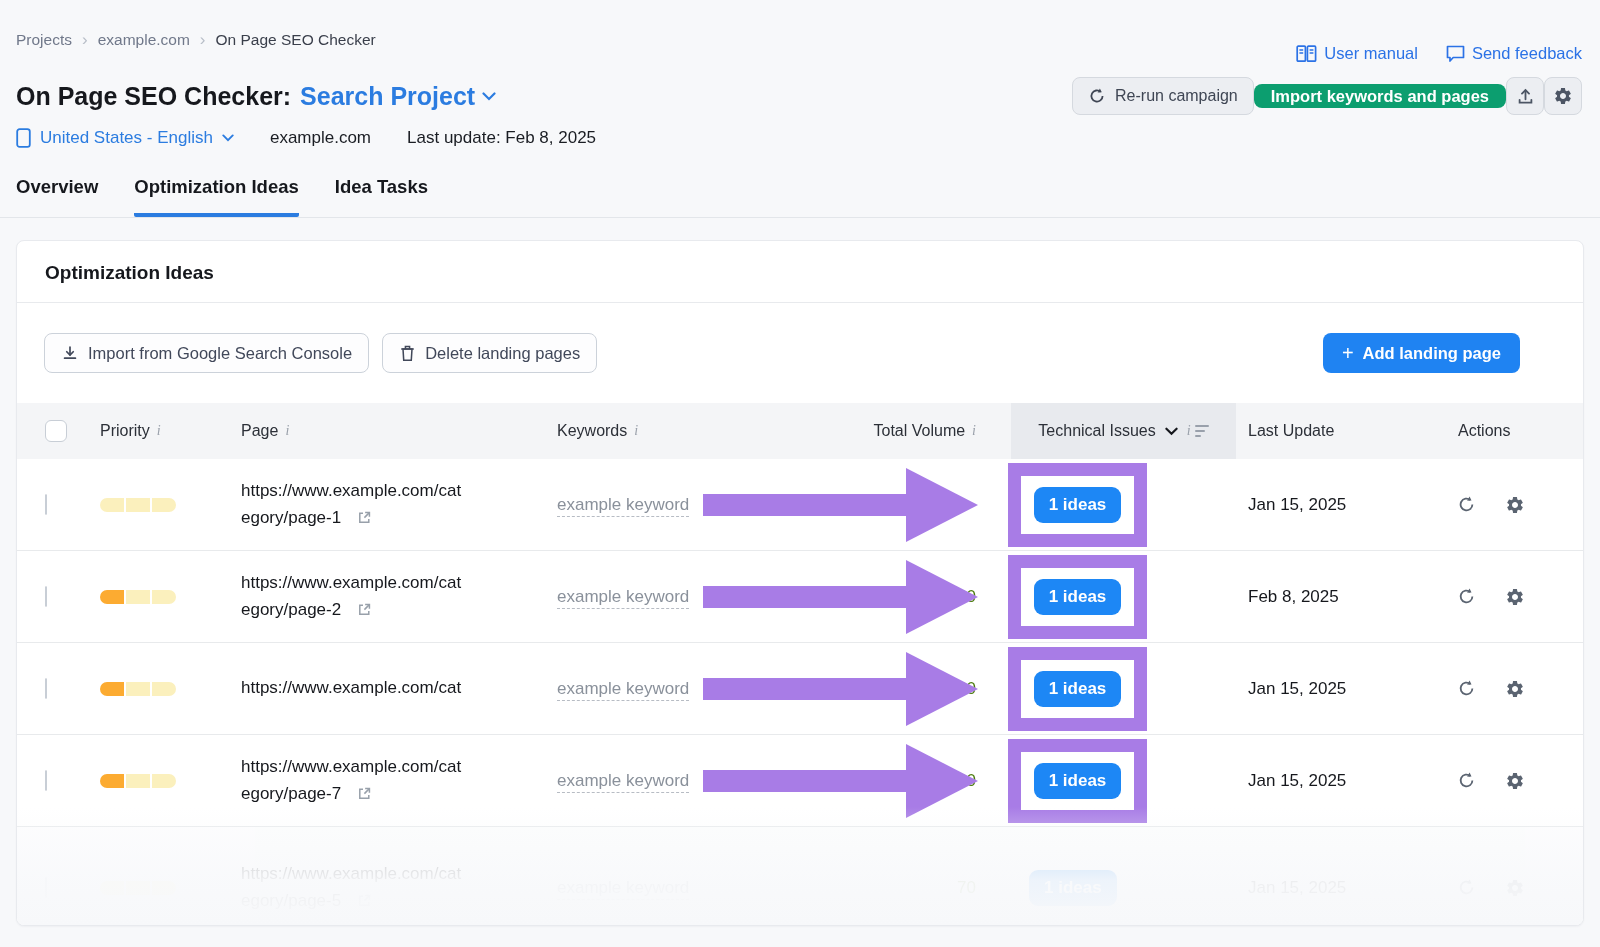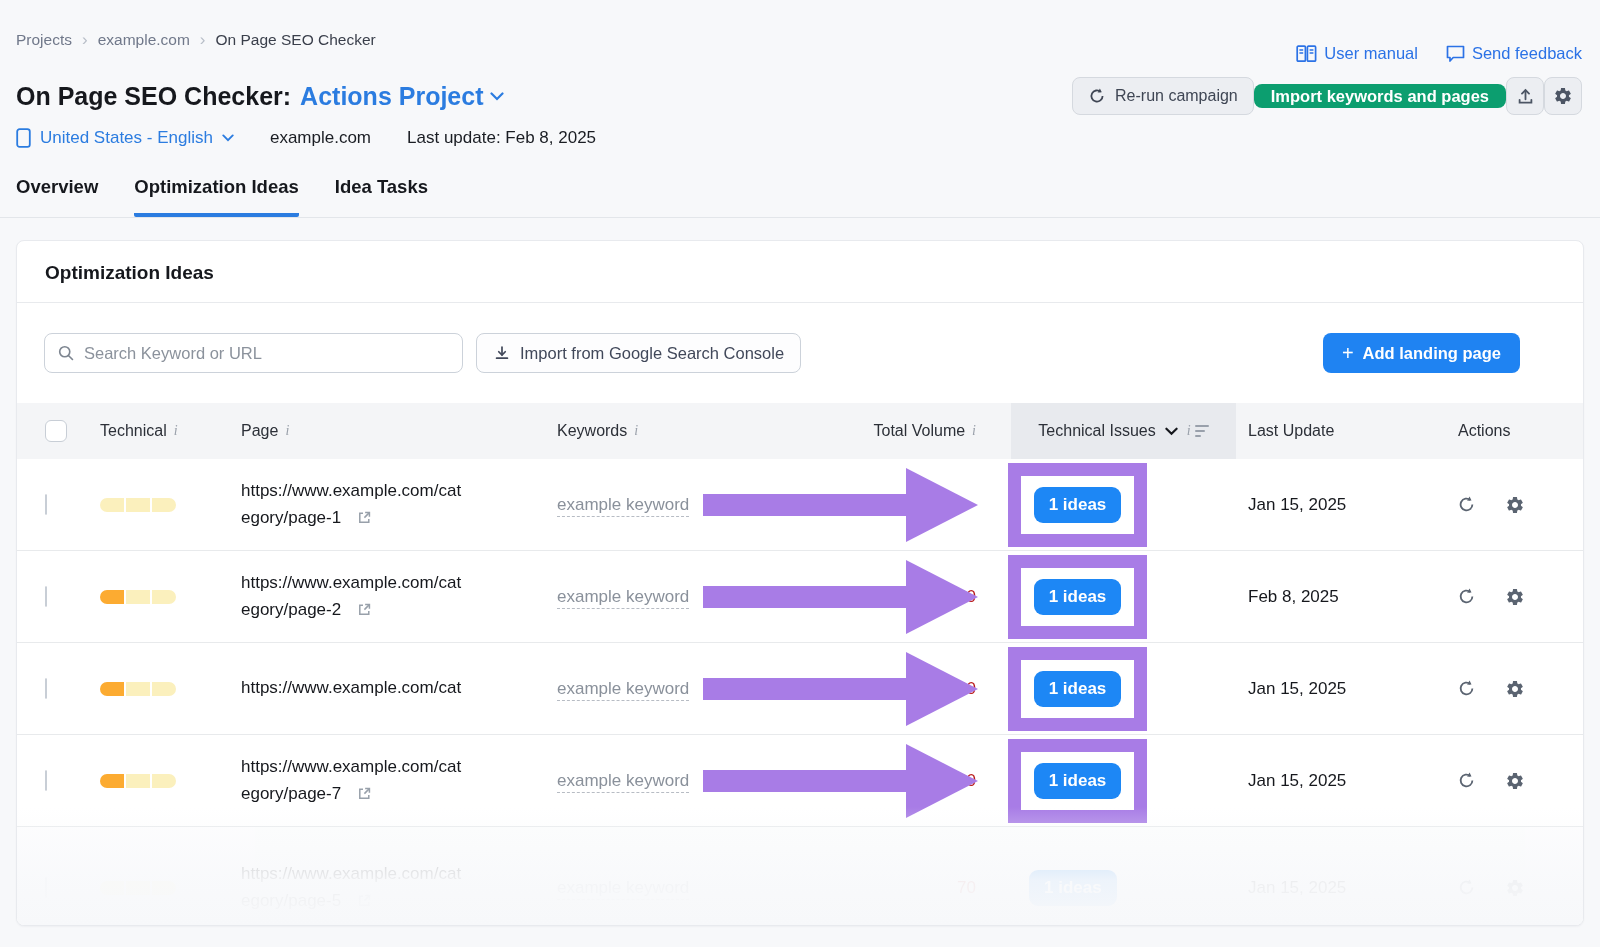--- a/index.html
+++ b/index.html
@@ -74,21 +74,21 @@
   .priority-pill { display:flex; gap:2px; }
   .priority-pill .seg { width:24px; height:14px; background:#fbf0bd; }
   .priority-pill .seg:first-child { border-radius:8px 0 0 8px; }
   .priority-pill .seg:last-child { border-radius:0 8px 8px 0; }
   .priority-pill[data-level="1"] .seg:first-child { background:#fcab31; }
 
   .page-url { line-height:1.55; color:#16181d; }
   .page-url .l2 { display:flex; align-items:center; gap:16px; }
   .kw-link { color:#8a919b; cursor:pointer; width:max-content;
              border-bottom:1.5px dashed #b7bcc4; padding-bottom:2px; }
-  .vol { text-align:right; color:#b91c1c; }
+  .vol { text-align:right; color:#4d7c0f; }
 
   .ideas-btn { background:#1d87f5; color:#fff; font-weight:700; font-size:17px; border:none;
                border-radius:9px; padding:8px 15px; cursor:pointer; font-family:inherit; }
   .cell-issues { align-self:stretch; display:flex; align-items:center; }
   .hl-box { margin-left:32px; width:139px; height:84px; background:#a87ce6; display:flex;
             align-items:center; justify-content:center; position:relative; z-index:3; }
   .hl-inner { width:113px; height:58px; background:#fff; display:flex; align-items:center; justify-content:center; }
   .plain-ideas { margin-left:53px; }
   .cell-date { padding-left:12px; color:#16181d; }
   .cell-actions { display:flex; gap:29px; padding-left:7px; }
@@ -136,21 +136,21 @@
       </span>
       <span>Send feedback</span>
     </span>
   </div>
 </div>
 
 <div class="title-row">
   <div class="page-title">
     <span>On Page SEO Checker:</span>
     <span class="proj">
-      <span>Actions Project</span>
+      <span>Search Project</span>
       <span>
         <svg width="14" height="9" viewBox="0 0 14 9" fill="none" stroke="#2b7ce0" stroke-width="2.2" stroke-linecap="round">
             <path d="M1.5 1.5 7 7l5.5-5.5"></path>
           </svg>
       </span>
     </span>
   </div>
   <div class="title-actions">
     <button class="btn btn-gray">
       <span>
@@ -205,51 +205,51 @@
   <div class="tab">Overview</div>
   <div class="tab active">Optimization Ideas</div>
   <div class="tab">Idea Tasks</div>
 </div>
 
 <div class="card">
   <div class="card-title">Optimization Ideas</div>
   <div class="card-divider"></div>
 
   <div class="toolbar">
-    <div class="search-box">
-      <span>
-        <svg width="18" height="18" viewBox="0 0 20 20">
-            <circle cx="8.6" cy="8.6" r="5.6" fill="none" stroke="#7d8590" stroke-width="1.8"></circle>
-            <line x1="13" y1="13" x2="17.2" y2="17.2" stroke="#7d8590" stroke-width="1.8" stroke-linecap="round"></line>
-          </svg>
-      </span>
-      <input type="text" placeholder="Search Keyword or URL" style="">
-    </div>
     <button class="btn btn-outline">
       <span>
         <svg width="18" height="18" viewBox="0 0 20 20" fill="none" stroke="#41485a" stroke-width="1.9" stroke-linecap="round">
           <path d="M10 3.4v8.6"></path>
             <path d="M6.4 8.6 10 12.2l3.6-3.6"></path>
             <path d="M4 15.8h12"></path>
         </svg>
       </span>
       <span>Import from Google Search Console</span>
     </button>
+    <button class="btn btn-outline">
+      <span>
+        <svg width="17" height="18" viewBox="0 0 18 20" fill="none" stroke="#41485a" stroke-width="1.7">
+          <path d="M4 5.5h10l-.8 12.5H4.8z"></path>
+            <path d="M2 5.5h14M6.7 5.5V2.8h4.6v2.7"></path>
+        </svg>
+      </span>
+      <span>Delete landing pages</span>
+    </button>
     <button class="btn btn-blue">
       <span class="plus">+</span>
       <span>Add landing page</span>
     </button>
   </div>
 
   <div class="grid thead">
     <div class="th">
         <span class="checkbox"></span>
       </div>
     <div class="th">
-      <span>Technical</span>
+      <span>Priority</span>
       <span class="info-i">i</span>
     </div>
     <div class="th">
       <span>Page</span>
       <span class="info-i">i</span>
     </div>
     <div class="th">
       <span>Keywords</span>
       <span class="info-i">i</span>
     </div>

